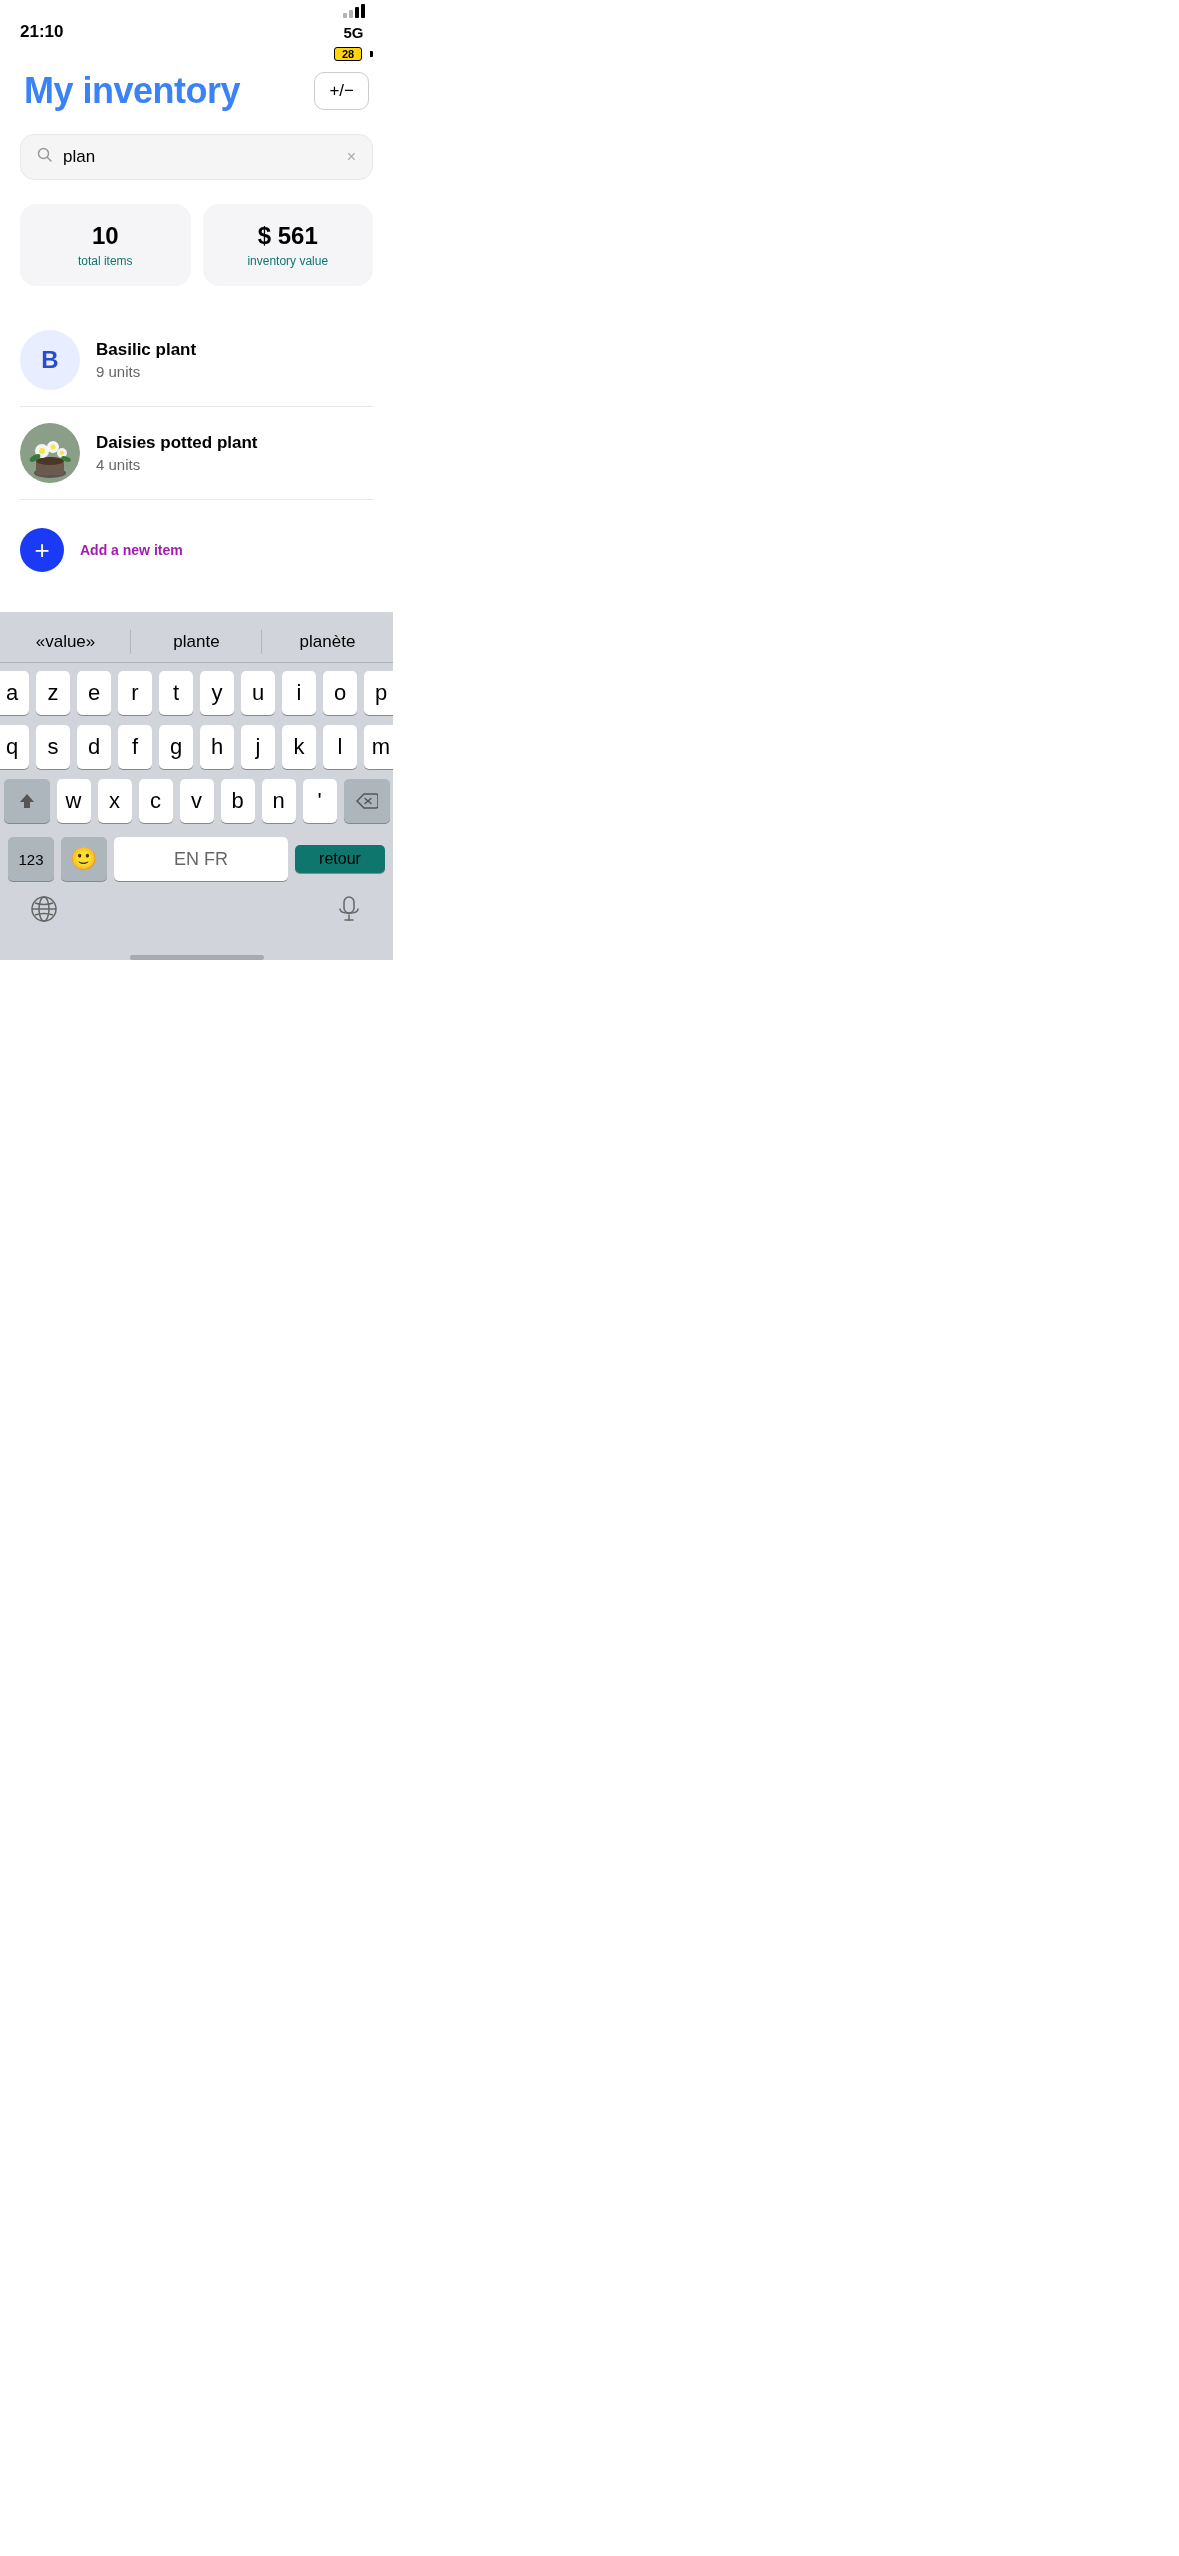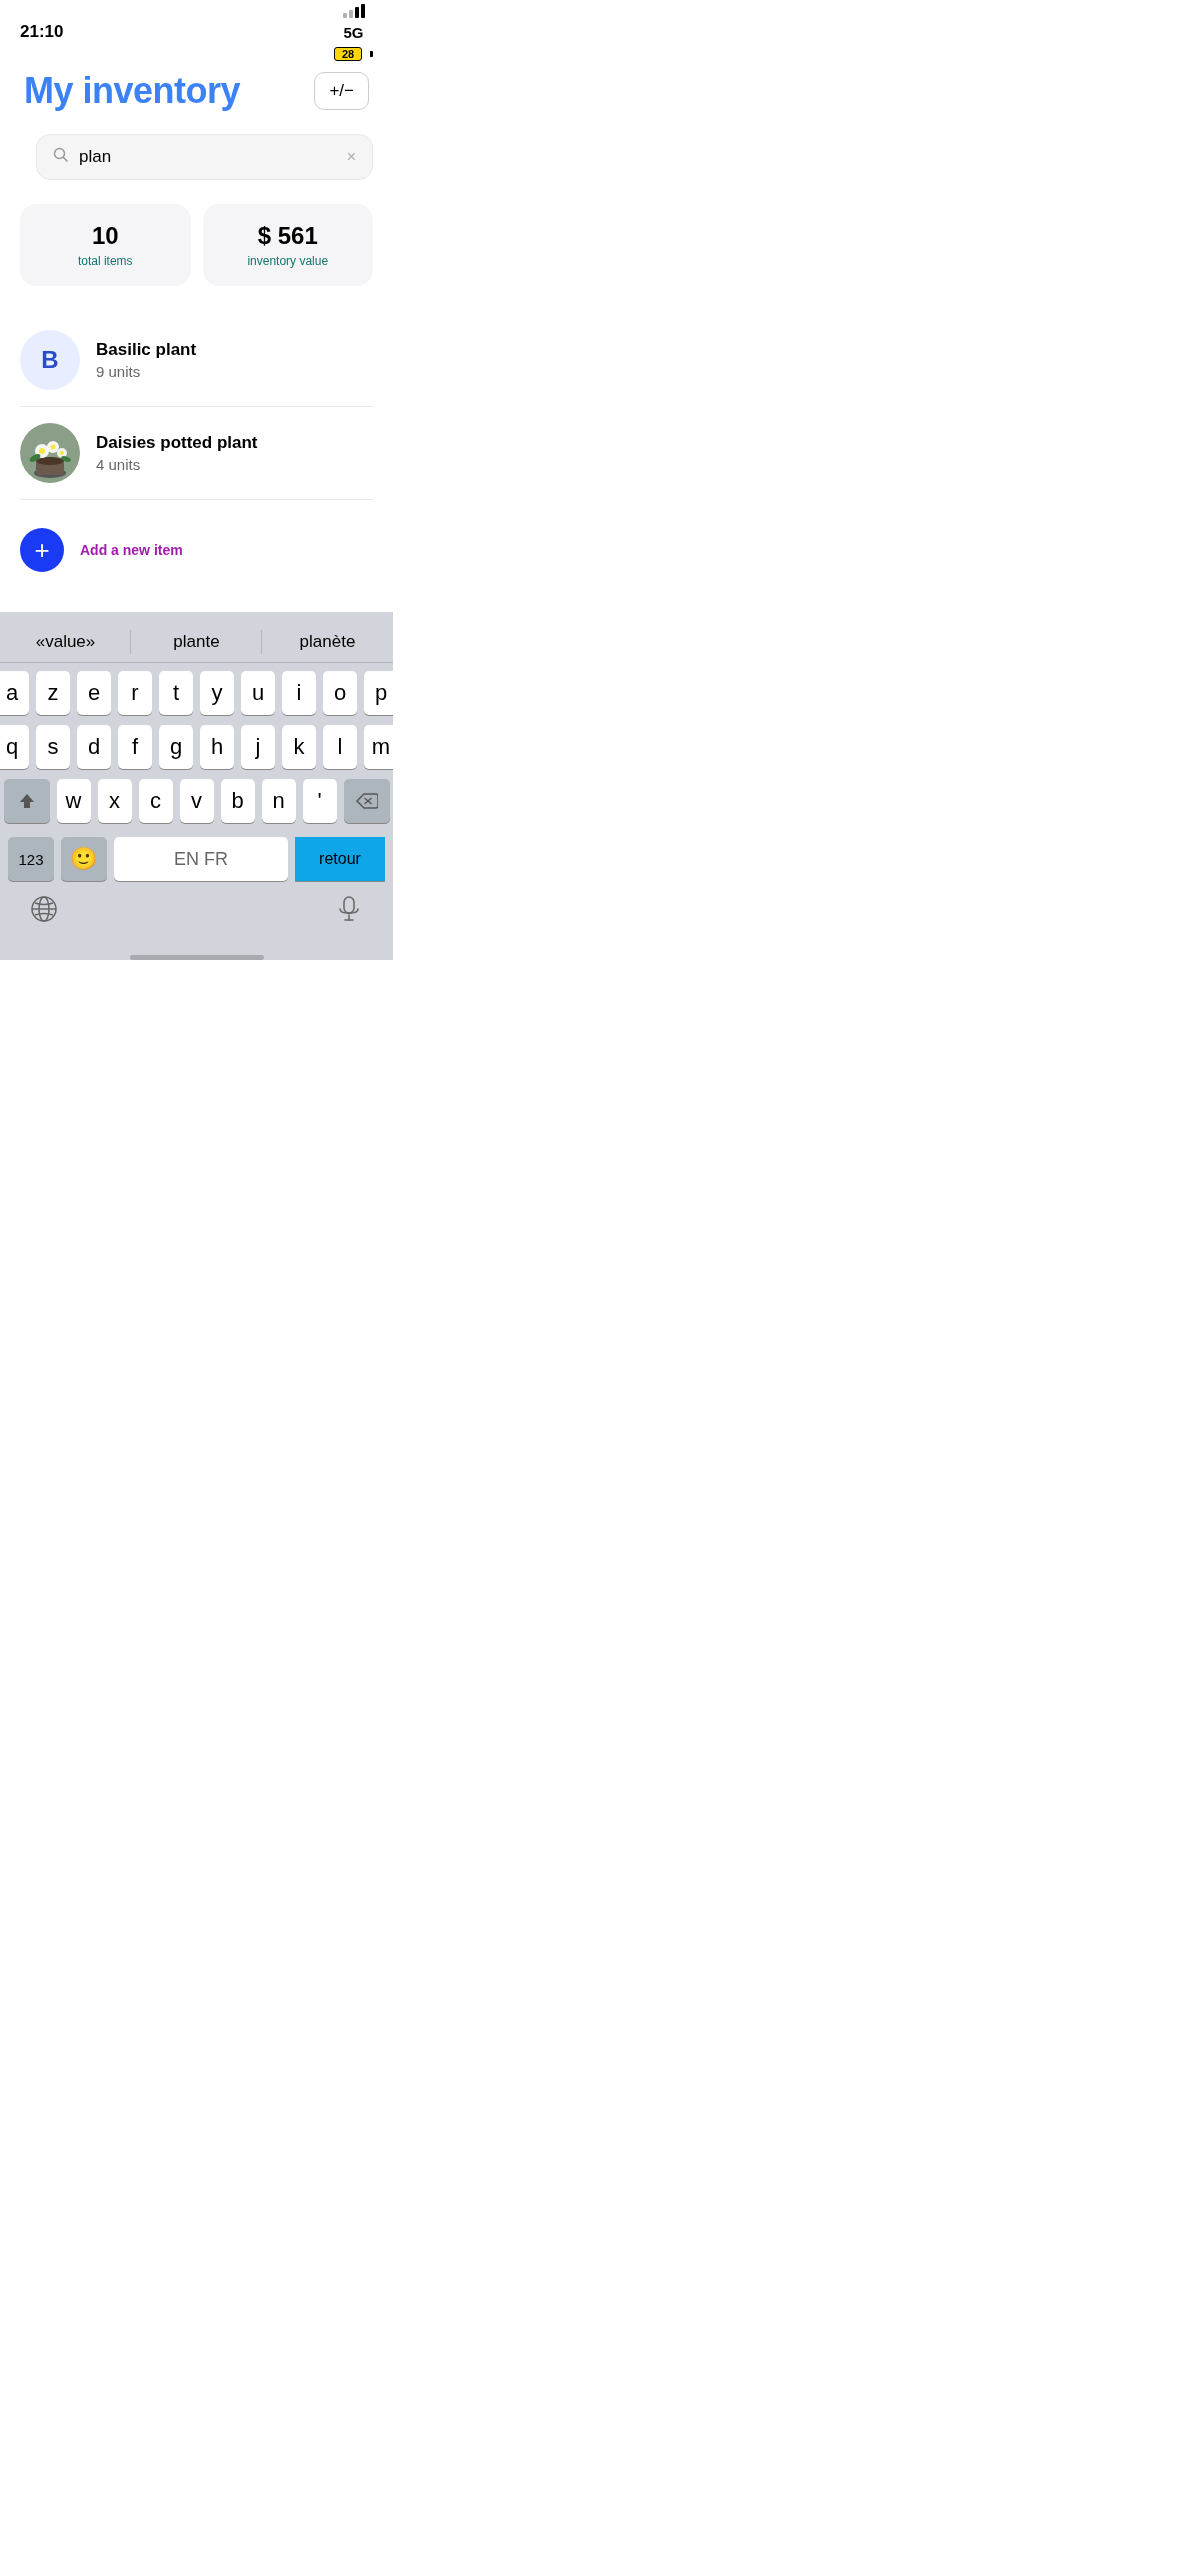--- a/index.html
+++ b/index.html
@@ -116,21 +116,20 @@
       background: #fff;
       font-size: 17px;
       font-weight: 500;
       color: #000;
       cursor: pointer;
     }
 
     
     .search-container {
       padding: 12px 20px 16px 20px;
-      margin-left: 16px;
     }
 
     .search-box {
       display: flex;
       align-items: center;
       background: #f5f5f5;
       border-radius: 14px;
       padding: 12px 16px;
       gap: 10px;
       border: 1px solid #e8e8e8;
@@ -388,25 +387,25 @@
       display: flex;
       align-items: center;
       justify-content: center;
       font-size: 18px;
       color: #666;
       cursor: pointer;
       box-shadow: 0 1px 0 #888;
     }
 
     .key-return {
-      background: #0ea5e9;
+      background: #0f766e;
       font-size: 16px;
       min-width: 90px;
-      height: 44px;
-      border-radius: 0;
+      height: 28px;
+      border-radius: 5px;
       display: flex;
       align-items: center;
       justify-content: center;
       cursor: pointer;
       box-shadow: 0 1px 0 #888;
     }
 
     .keyboard-bottom-icons {
       display: flex;
       justify-content: space-between;

